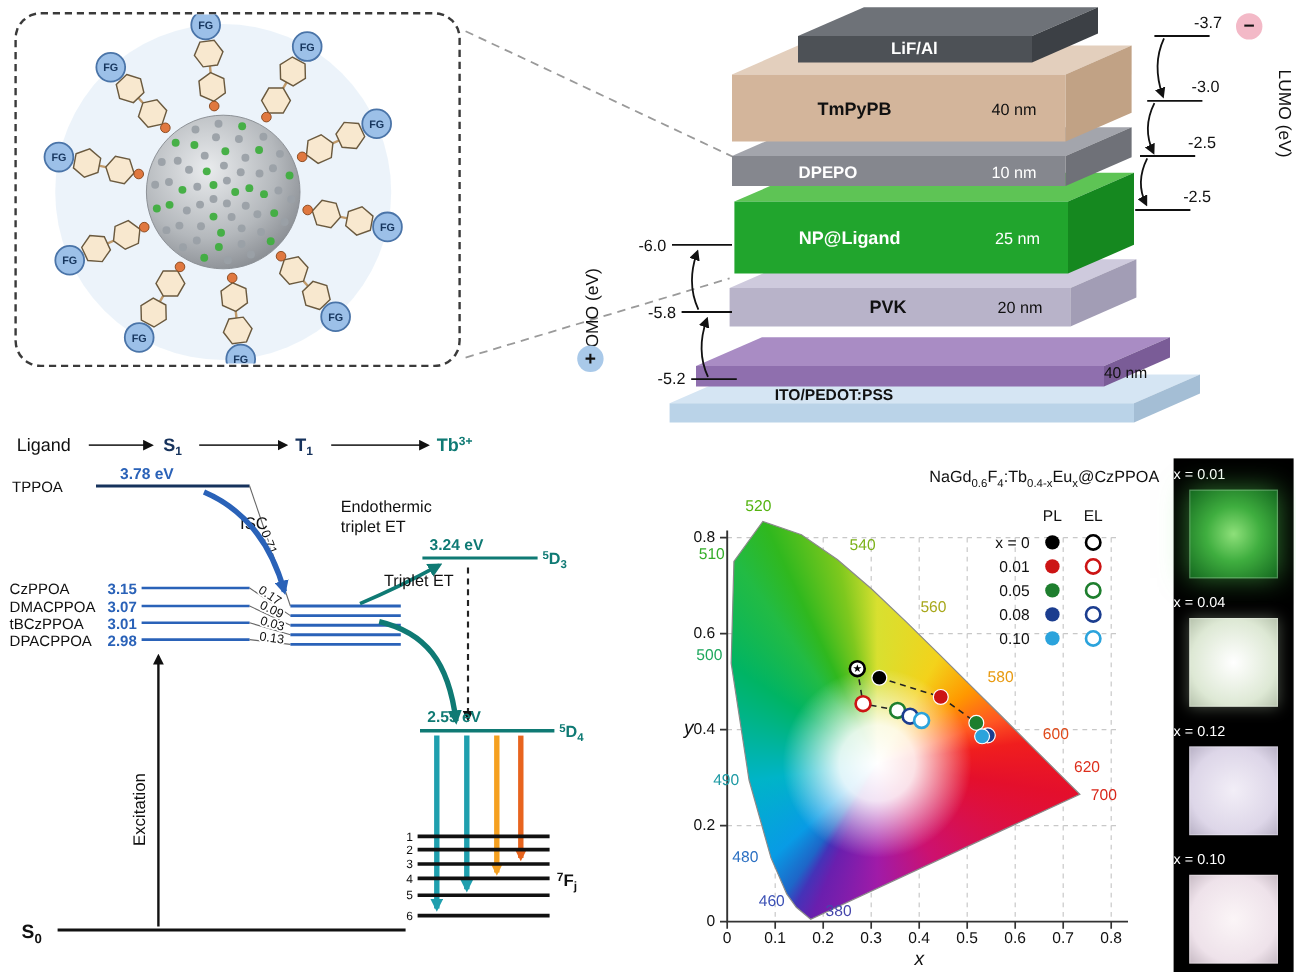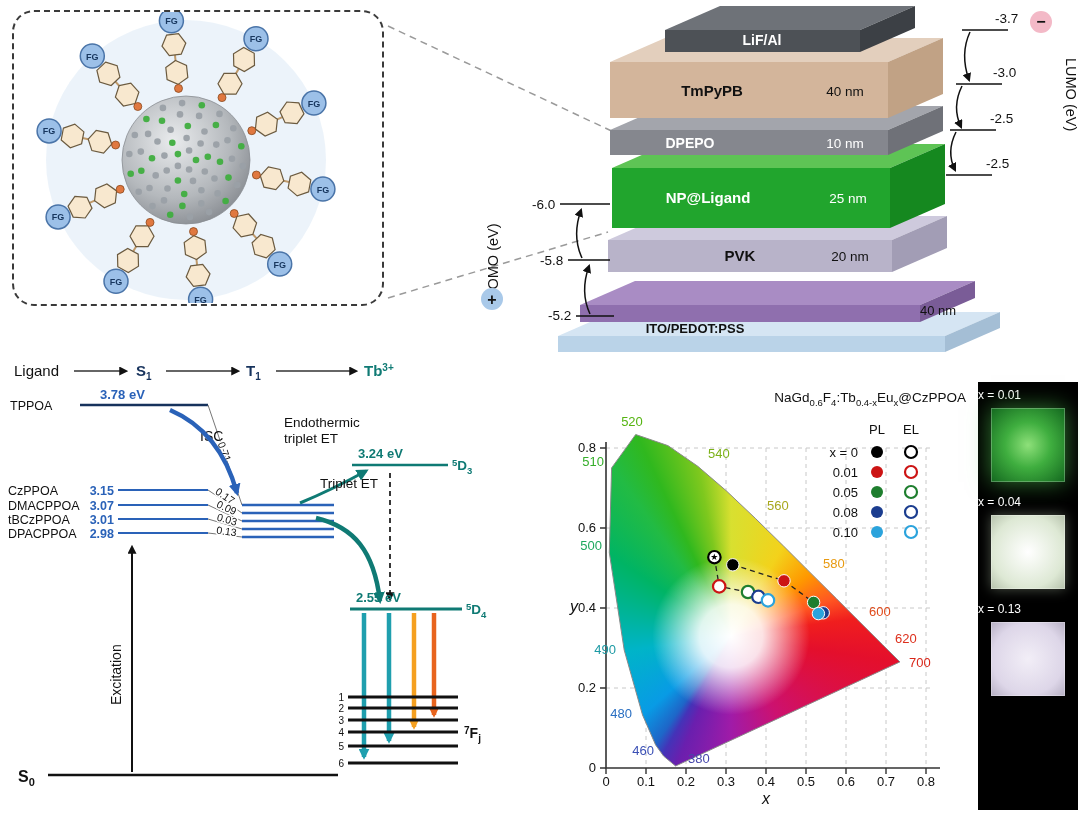--- a/index.html
+++ b/index.html
@@ -502,18 +502,22 @@
   <div class="photo-strip">
     <div class="photo-cell">
       <div class="photo-label">x = 0.01</div>
       <div class="photo sw1"></div>
     </div>
     <div class="photo-cell">
       <div class="photo-label">x = 0.04</div>
       <div class="photo sw2"></div>
     </div>
     <div class="photo-cell">
-      <div class="photo-label">x = 0.13</div>
+      <div class="photo-label">x = 0.12</div>
       <div class="photo sw3"></div>
     </div>
+    <div class="photo-cell">
+      <div class="photo-label">x = 0.10</div>
+      <div class="photo sw4"></div>
+    </div>
   </div>
 
 </div>
 
 </body></html>

